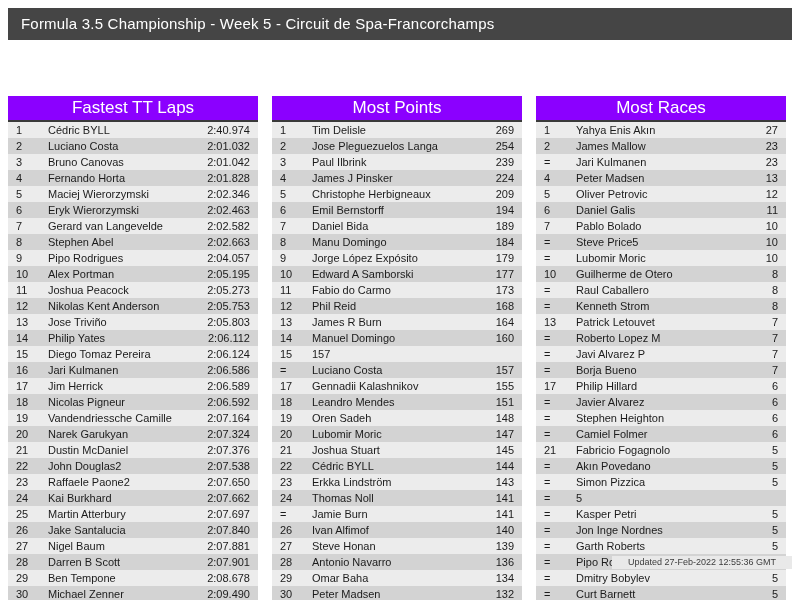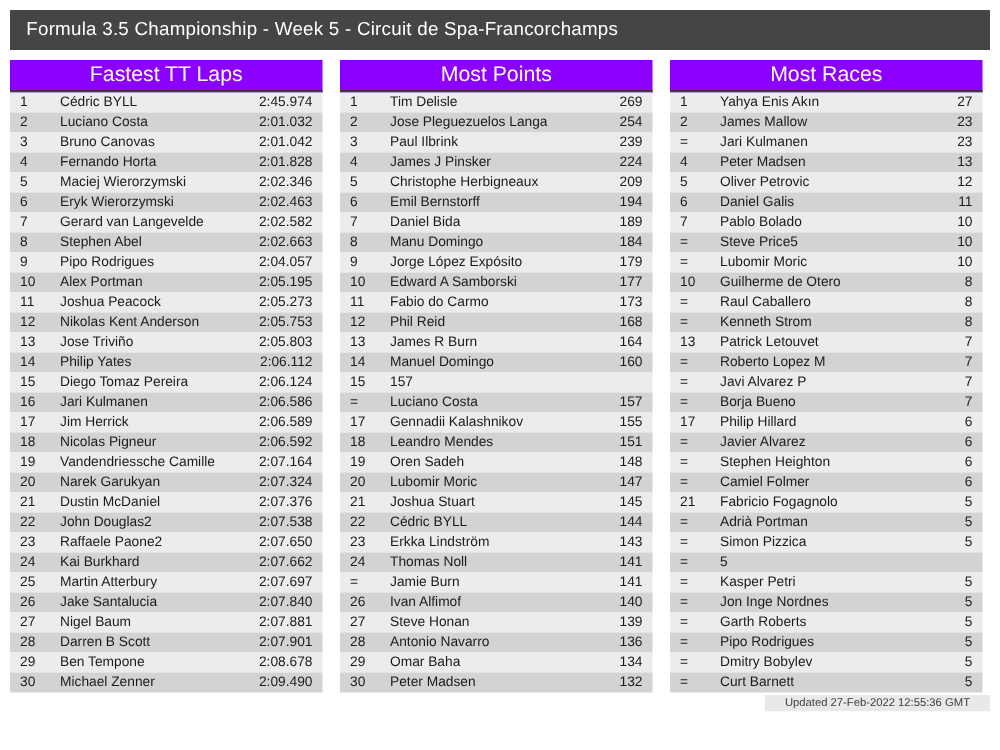--- a/index.html
+++ b/index.html
@@ -33,20 +33,21 @@
     width: 250px;
   }
   .ltable-header {
     height: 24px;
     background: #8B00FF;
     border-bottom: 2px solid #3a3a3a;
     color: #ffffff;
     font-size: 17px;
     line-height: 24px;
     text-align: center;
+    margin-top: 48px;
   }
   .ltable-body .row {
     height: 16px;
     line-height: 16px;
     display: flex;
     font-size: 11px;
     color: #1b1b1b;
     white-space: nowrap;
     overflow: hidden;
   }
@@ -83,21 +84,21 @@
 <div class="titlebar">Formula 3.5 Championship - Week 5 - Circuit de Spa-Francorchamps</div>
 
 <div class="tables">
 
   <div class="ltable">
     <div class="ltable-header">Fastest TT Laps</div>
     <div class="ltable-body">
         <div class="row">
           <span class="cell-rank">1</span>
           <span class="cell-name">Cédric BYLL</span>
-          <span class="cell-value">2:45.974</span>
+          <span class="cell-value">2:40.974</span>
         </div>
         <div class="row">
           <span class="cell-rank">2</span>
           <span class="cell-name">Luciano Costa</span>
           <span class="cell-value">2:01.032</span>
         </div>
         <div class="row">
           <span class="cell-rank">3</span>
           <span class="cell-name">Bruno Canovas</span>
           <span class="cell-value">2:01.042</span>
@@ -498,21 +499,21 @@
           <span class="cell-name">Camiel Folmer</span>
           <span class="cell-value">6</span>
         </div>
         <div class="row">
           <span class="cell-rank">21</span>
           <span class="cell-name">Fabricio Fogagnolo</span>
           <span class="cell-value">5</span>
         </div>
         <div class="row">
           <span class="cell-rank">=</span>
-          <span class="cell-name">Adrià Portman</span>
+          <span class="cell-name">Akın Povedano</span>
           <span class="cell-value">5</span>
         </div>
         <div class="row">
           <span class="cell-rank">=</span>
           <span class="cell-name">Simon Pizzica</span>
           <span class="cell-value">5</span>
         </div>
         <div class="row">
           <span class="cell-rank">=</span>
           <span class="cell-value">5</span>

